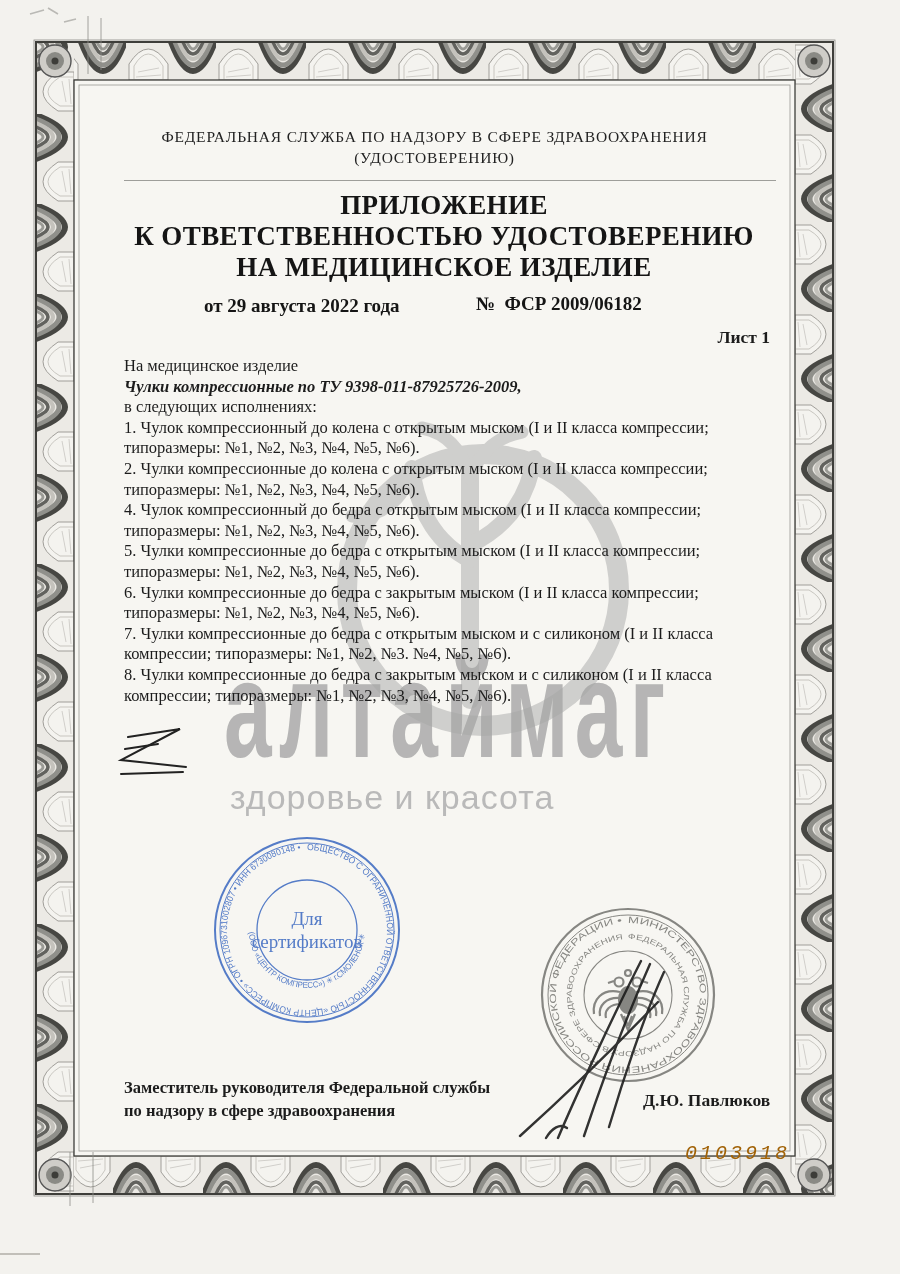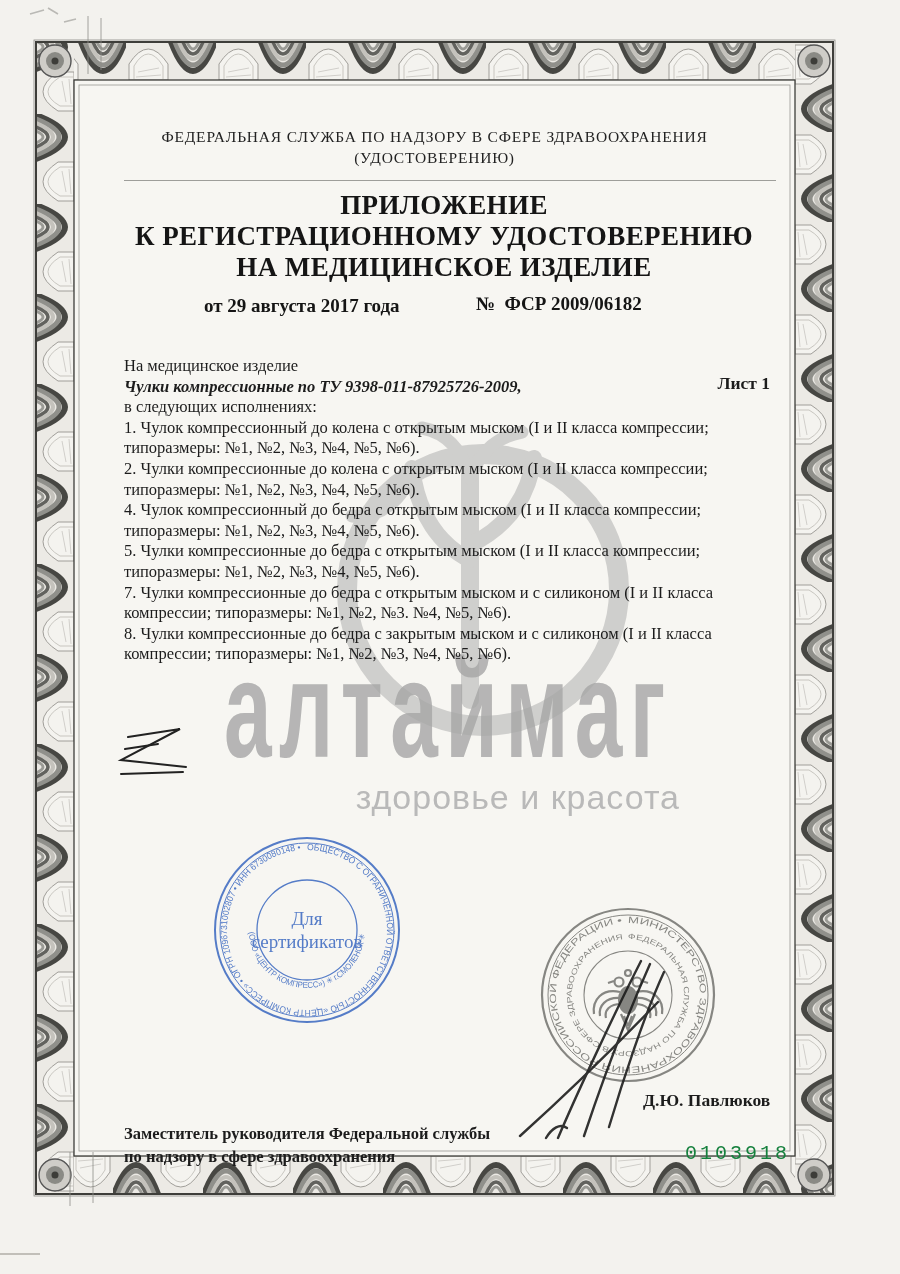--- a/index.html
+++ b/index.html
@@ -7,36 +7,36 @@
         font-family:"Liberation Serif",serif;color:#1c1c1c;}
   .abs{position:absolute;}
   svg{display:block;}
   
   .hdr{left:74px;top:126px;width:721px;text-align:center;font-size:15.5px;letter-spacing:.8px;
        line-height:21px;color:#222;}
   .divider{left:124px;top:180px;width:652px;height:1px;background:#6f6f6a;opacity:.65;}
   .title{left:74px;top:190px;width:740px;text-align:center;font-weight:bold;font-size:27px;
          line-height:31px;letter-spacing:.4px;color:#151515;}
   .dateln{font-weight:bold;font-size:19px;white-space:pre;color:#151515;}
-  .sheet{left:560px;top:327px;width:210px;text-align:right;font-weight:bold;font-size:17.5px;margin-top:46px;}
+  .sheet{left:560px;top:327px;width:210px;text-align:right;font-weight:bold;font-size:17.5px;}
   
   .bodyblk{left:124px;top:356px;width:654px;font-size:16.5px;line-height:20.6px;}
   .bodyblk p{margin:0;}
   .bold{font-weight:bold;font-style:italic;}
   
   .brand{left:224px;top:640px;font-family:"Liberation Sans",sans-serif;font-weight:bold;
          font-size:138px;line-height:1;letter-spacing:12px;color:#a6a6a6;opacity:.8;
          transform:scaleX(.62);transform-origin:left top;white-space:nowrap;}
-  .tagline{left:230px;top:778px;width:450px;text-align:right;font-family:"Liberation Sans",sans-serif;
+  .tagline{left:230px;top:778px;width:450px;text-align:left;font-family:"Liberation Sans",sans-serif;
          font-size:34px;color:#b3b3b3;opacity:.9;letter-spacing:1px;}
   
-  .signoff{left:124px;top:1122px;width:420px;font-weight:bold;font-size:16.5px;line-height:23px;}
+  .signoff{left:124px;top:1076px;width:420px;font-weight:bold;font-size:16.5px;line-height:23px;}
   .signname{left:643px;top:1090px;width:160px;font-weight:bold;font-size:17.5px;}
   .serial{left:660px;top:1142px;width:130px;font-family:"Liberation Mono",monospace;
-          font-size:20px;letter-spacing:3px;color:#15803d;text-align:right;}
+          font-size:20px;letter-spacing:3px;color:#a16207;text-align:right;font-style:italic;}
   .stamp-font{font-family:"Liberation Sans",sans-serif;}
 </style>
 </head>
 <body>
 
 <div class="page">
 
   <svg class="abs" width="900" height="1274" viewBox="0 0 900 1274">
     <defs>
       <pattern id="guilloche" width="90" height="38" patternUnits="userSpaceOnUse">
@@ -108,36 +108,37 @@
   <div class="abs tagline">здоровье и красота</div>
 
   <div class="abs hdr">
     <div>ФЕДЕРАЛЬНАЯ СЛУЖБА ПО НАДЗОРУ В СФЕРЕ ЗДРАВООХРАНЕНИЯ</div>
     <div>(УДОСТОВЕРЕНИЮ)</div>
   </div>
   <div class="abs divider"></div>
 
   <div class="abs title">
     <div>ПРИЛОЖЕНИЕ</div>
-    <div>К РЕГИСТРАЦИОННОМУ УДОСТОВЕРЕНИЮ</div>
+    <div>К ОТВЕТСТВЕННОСТЬЮ УДОСТОВЕРЕНИЮ</div>
     <div>НА МЕДИЦИНСКОЕ ИЗДЕЛИЕ</div>
   </div>
 
-  <span class="abs dateln" style="left:204px;top:295px;">от 29 августа 2017 года</span>
+  <span class="abs dateln" style="left:204px;top:295px;">от 29 августа 2022 года</span>
   <span class="abs dateln" style="left:476px;top:293px;">№  ФСР 2009/06182</span>
   <div class="abs sheet">Лист 1</div>
 
   <div class="abs bodyblk">
     <p>На медицинское изделие</p>
     <p class="bold">Чулки компрессионные по ТУ 9398-011-87925726-2009,</p>
     <p>в следующих исполнениях:</p>
     <p>1. Чулок компрессионный до колена с открытым мыском (I и II класса компрессии; типоразмеры: №1, №2, №3, №4, №5, №6).</p>
     <p>2. Чулки компрессионные до колена с открытым мыском (I и II класса компрессии; типоразмеры: №1, №2, №3, №4, №5, №6).</p>
     <p>4. Чулок компрессионный до бедра с открытым мыском (I и II класса компрессии; типоразмеры: №1, №2, №3, №4, №5, №6).</p>
     <p>5. Чулки компрессионные до бедра с открытым мыском (I и II класса компрессии; типоразмеры: №1, №2, №3, №4, №5, №6).</p>
+    <p>6. Чулки компрессионные до бедра с закрытым мыском (I и II класса компрессии; типоразмеры: №1, №2, №3, №4, №5, №6).</p>
     <p>7. Чулки компрессионные до бедра с открытым мыском и с силиконом (I и II класса компрессии; типоразмеры: №1, №2, №3. №4, №5, №6).</p>
     <p>8. Чулки компрессионные до бедра с закрытым мыском и с силиконом (I и II класса компрессии; типоразмеры: №1, №2, №3, №4, №5, №6).</p>
   </div>
 
   <div class="abs signoff">
     <div>Заместитель руководителя Федеральной службы</div>
     <div>по надзору в сфере здравоохранения</div>
   </div>
   <div class="abs signname">Д.Ю. Павлюков</div>
   <div class="abs serial">0103918</div>

